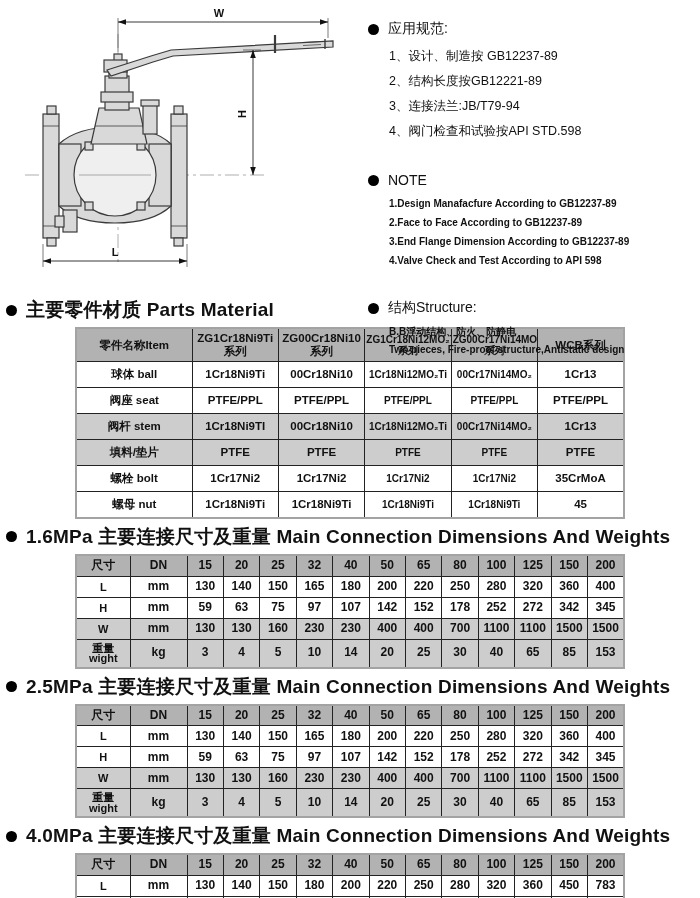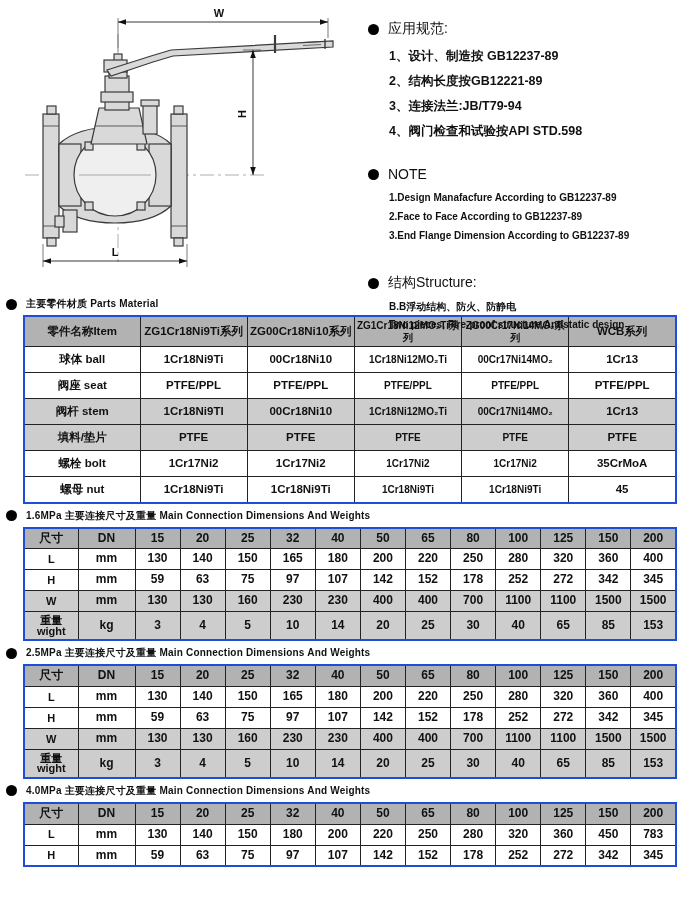--- a/index.html
+++ b/index.html
@@ -7,29 +7,29 @@
   body { height:898px; overflow:hidden; }
 
   .top-section { display:flex; height:292px; padding:4px 6px 0 2px; }
   .drawing-area { width:352px; flex:0 0 352px; }
   .info-area { flex:1; padding:16px 0 0 14px; }
 
   .info-block { margin-bottom:14px; }
   .block-title { display:flex; align-items:center; font-weight:normal; font-size:14px; margin-bottom:6px; }
   .bullet { width:11px; height:11px; background:#000; border-radius:50%; display:inline-block; margin-right:9px; flex:0 0 11px; }
   .indent { padding-left:21px; }
-  .spec-list div { font-size:12.5px; font-weight:bold; line-height:25px; }
+  .spec-list div { font-size:12.5px; font-weight:normal; line-height:25px; }
   .note-list div { font-size:10px; font-weight:bold; line-height:19px; }
   .struct-lines div { font-size:10px; font-weight:bold; line-height:18px; }
-  .note-block { margin-top:22px; }
+  .note-block { margin-top:28px; }
   .struct-block { margin-top:29px; }
 
-  .section-title { display:flex; align-items:center; font-weight:bold; font-size:10px; margin:5px 0 4px 6px; letter-spacing:0.2px; }
-
-  table { border-collapse:collapse; width:654px; margin:0 auto; table-layout:fixed; border:2px solid #1d4ed8; }
+  .section-title { display:flex; align-items:center; font-weight:bold; font-size:19px; margin:5px 0 4px 6px; letter-spacing:0.2px; }
+
+  table { border-collapse:collapse; width:550px; margin:0 auto; table-layout:fixed; border:2px solid #a3a3a3; }
   th, td { border:1px solid #222; text-align:center; vertical-align:middle; font-weight:bold; line-height:1.15; padding:3px 1px; overflow:hidden; }
 
   
   .materials-table th { background:#b2b2b2; font-size:11.5px; height:26px; }
   .materials-table td { font-size:11.5px; height:26px; }
   .materials-table th:nth-child(1){ width:116px; }
   .materials-table td:nth-child(4), .materials-table th:nth-child(4),
   .materials-table td:nth-child(5), .materials-table th:nth-child(5) { font-size:10px; }
   .materials-table tbody tr:nth-child(3), .materials-table tbody tr:nth-child(4),
   .materials-table tbody tr:nth-child(7) { background:#cdcdcd; }
@@ -157,20 +157,21 @@
 
     <div class="info-block note-block">
       <div class="block-title">
         <span class="bullet"></span>
         <span>NOTE</span>
       </div>
       <div class="indent note-list">
           <div>1.Design Manafacfure According to GB12237-89</div>
           <div>2.Face to Face According to GB12237-89</div>
           <div>3.End Flange Dimension According to GB12237-89</div>
+          <div>4.Valve Check and Test According to API 598</div>
         </div>
     </div>
 
     <div class="info-block struct-block">
       <div class="block-title">
         <span class="bullet"></span>
         <span>结构Structure:</span>
       </div>
       <div class="indent struct-lines">
           <div>B.B浮动结构、防火、防静电</div>

